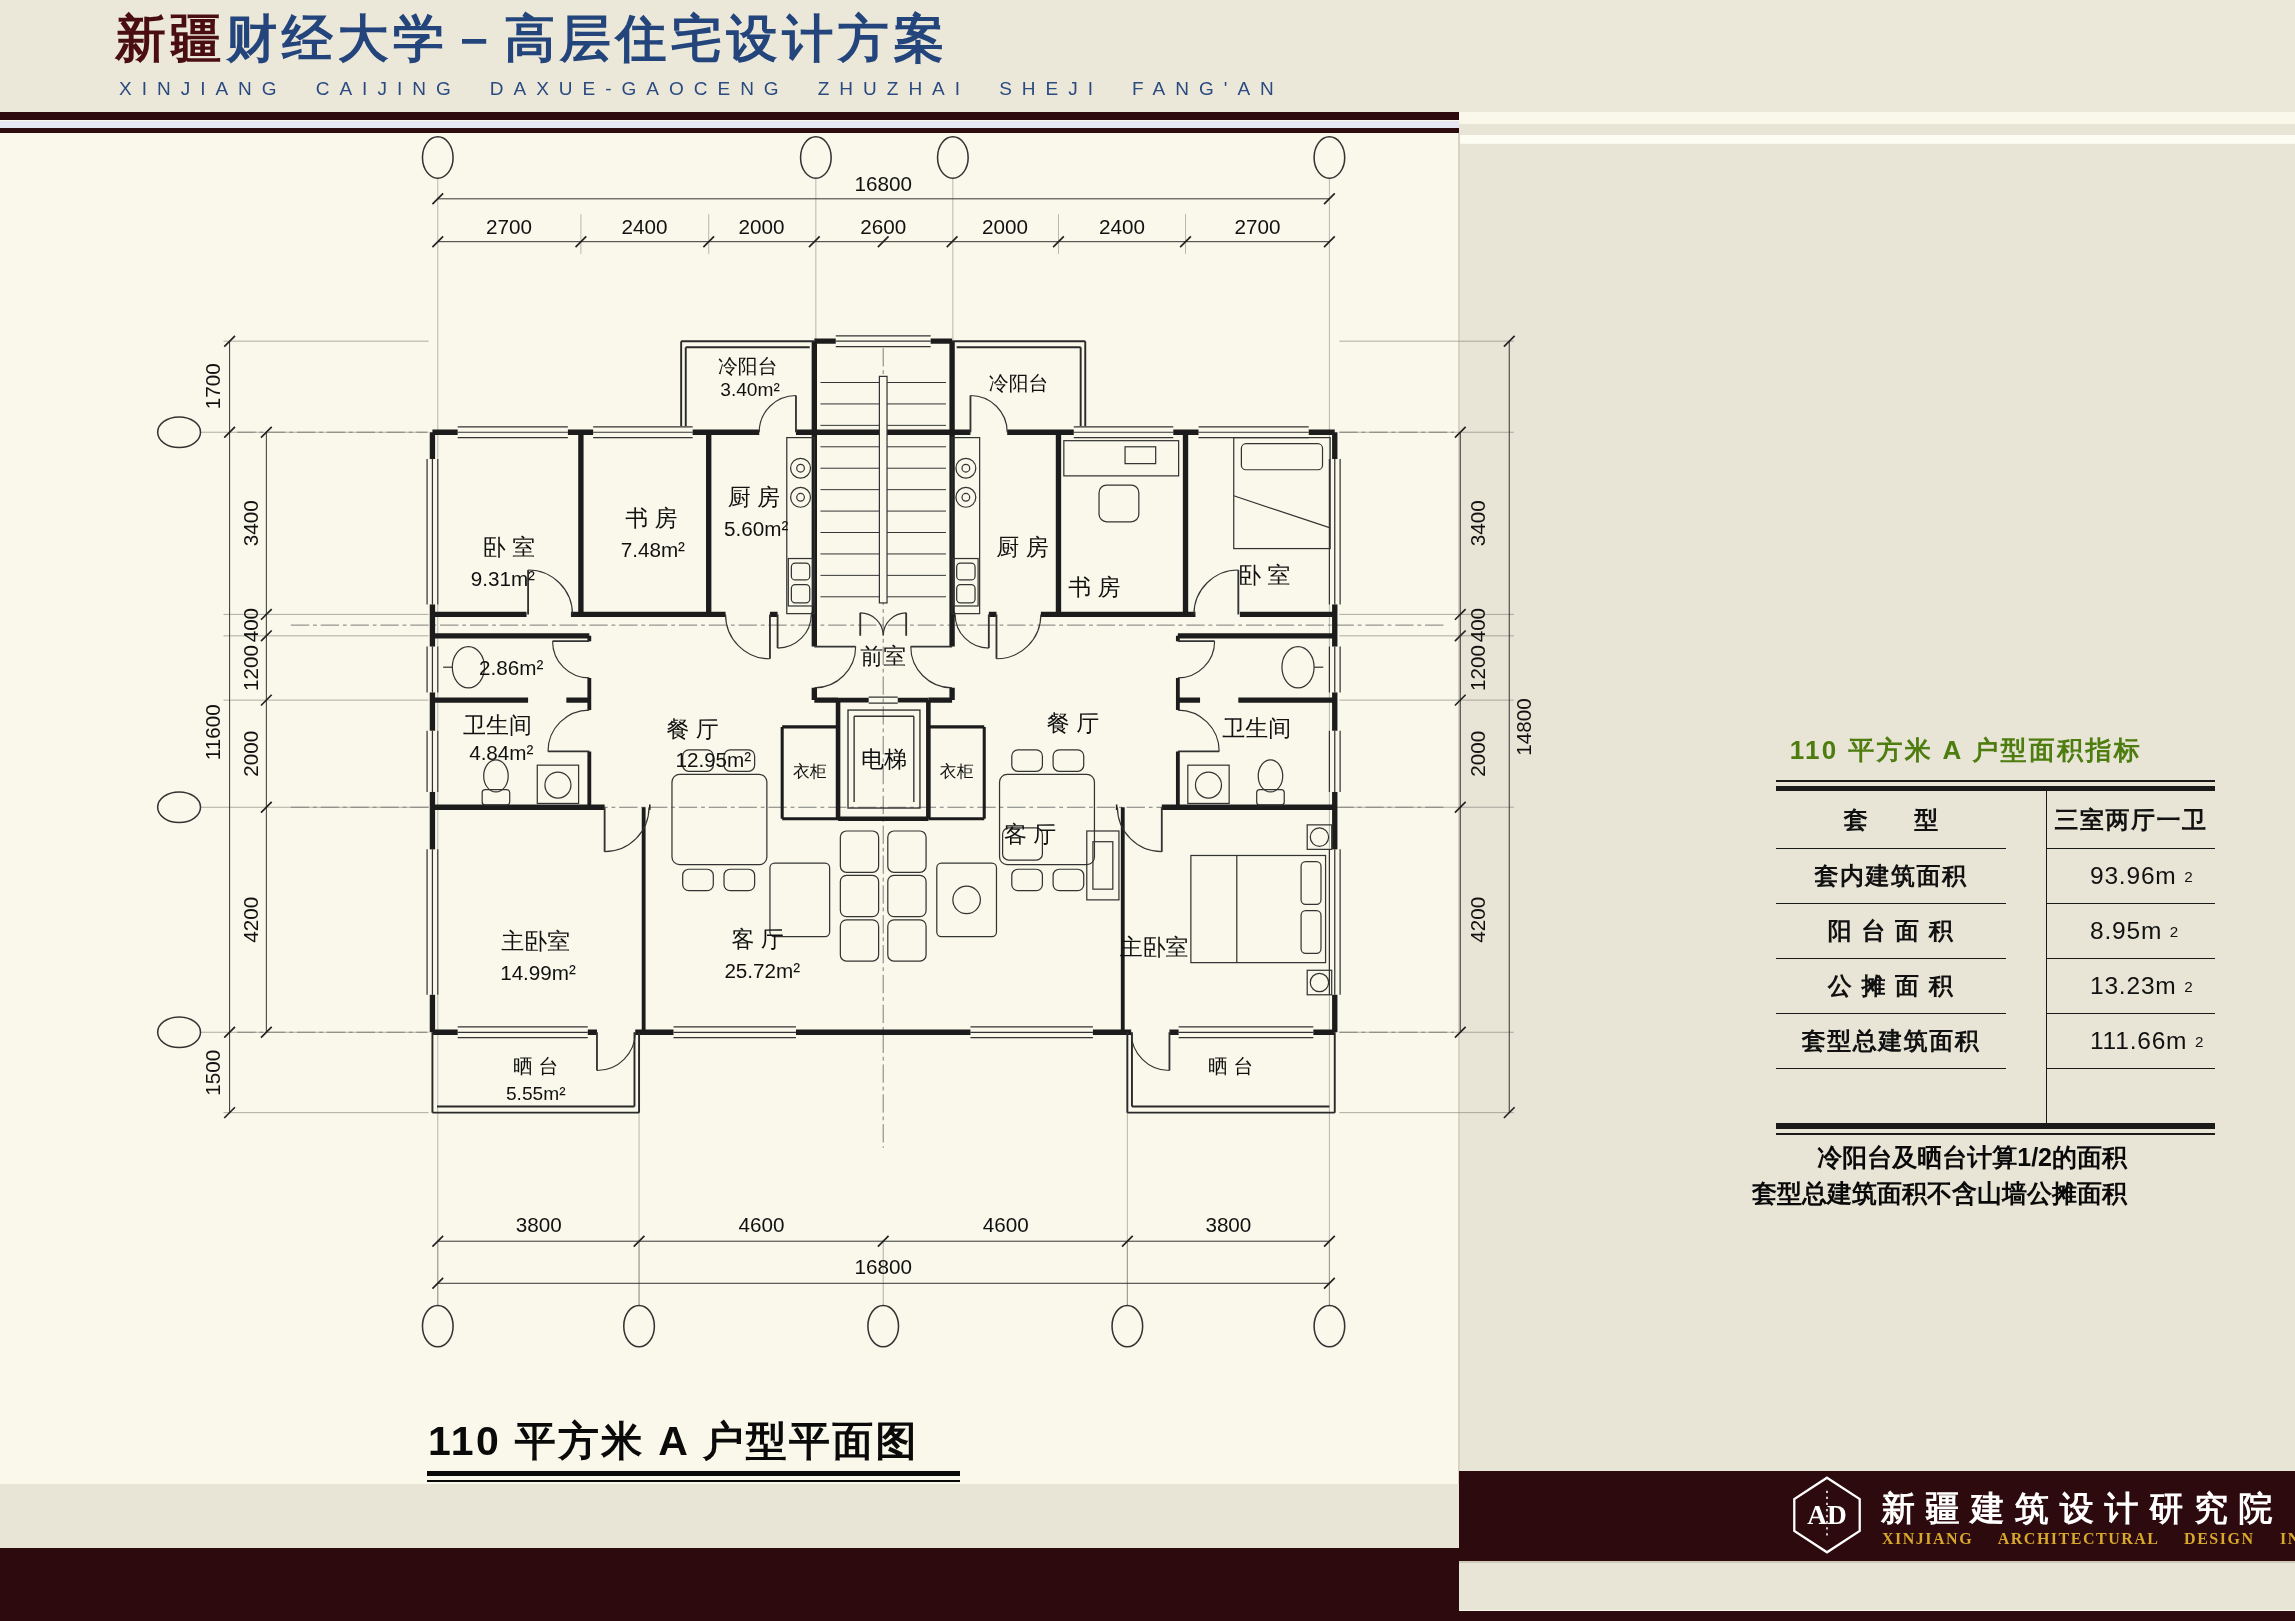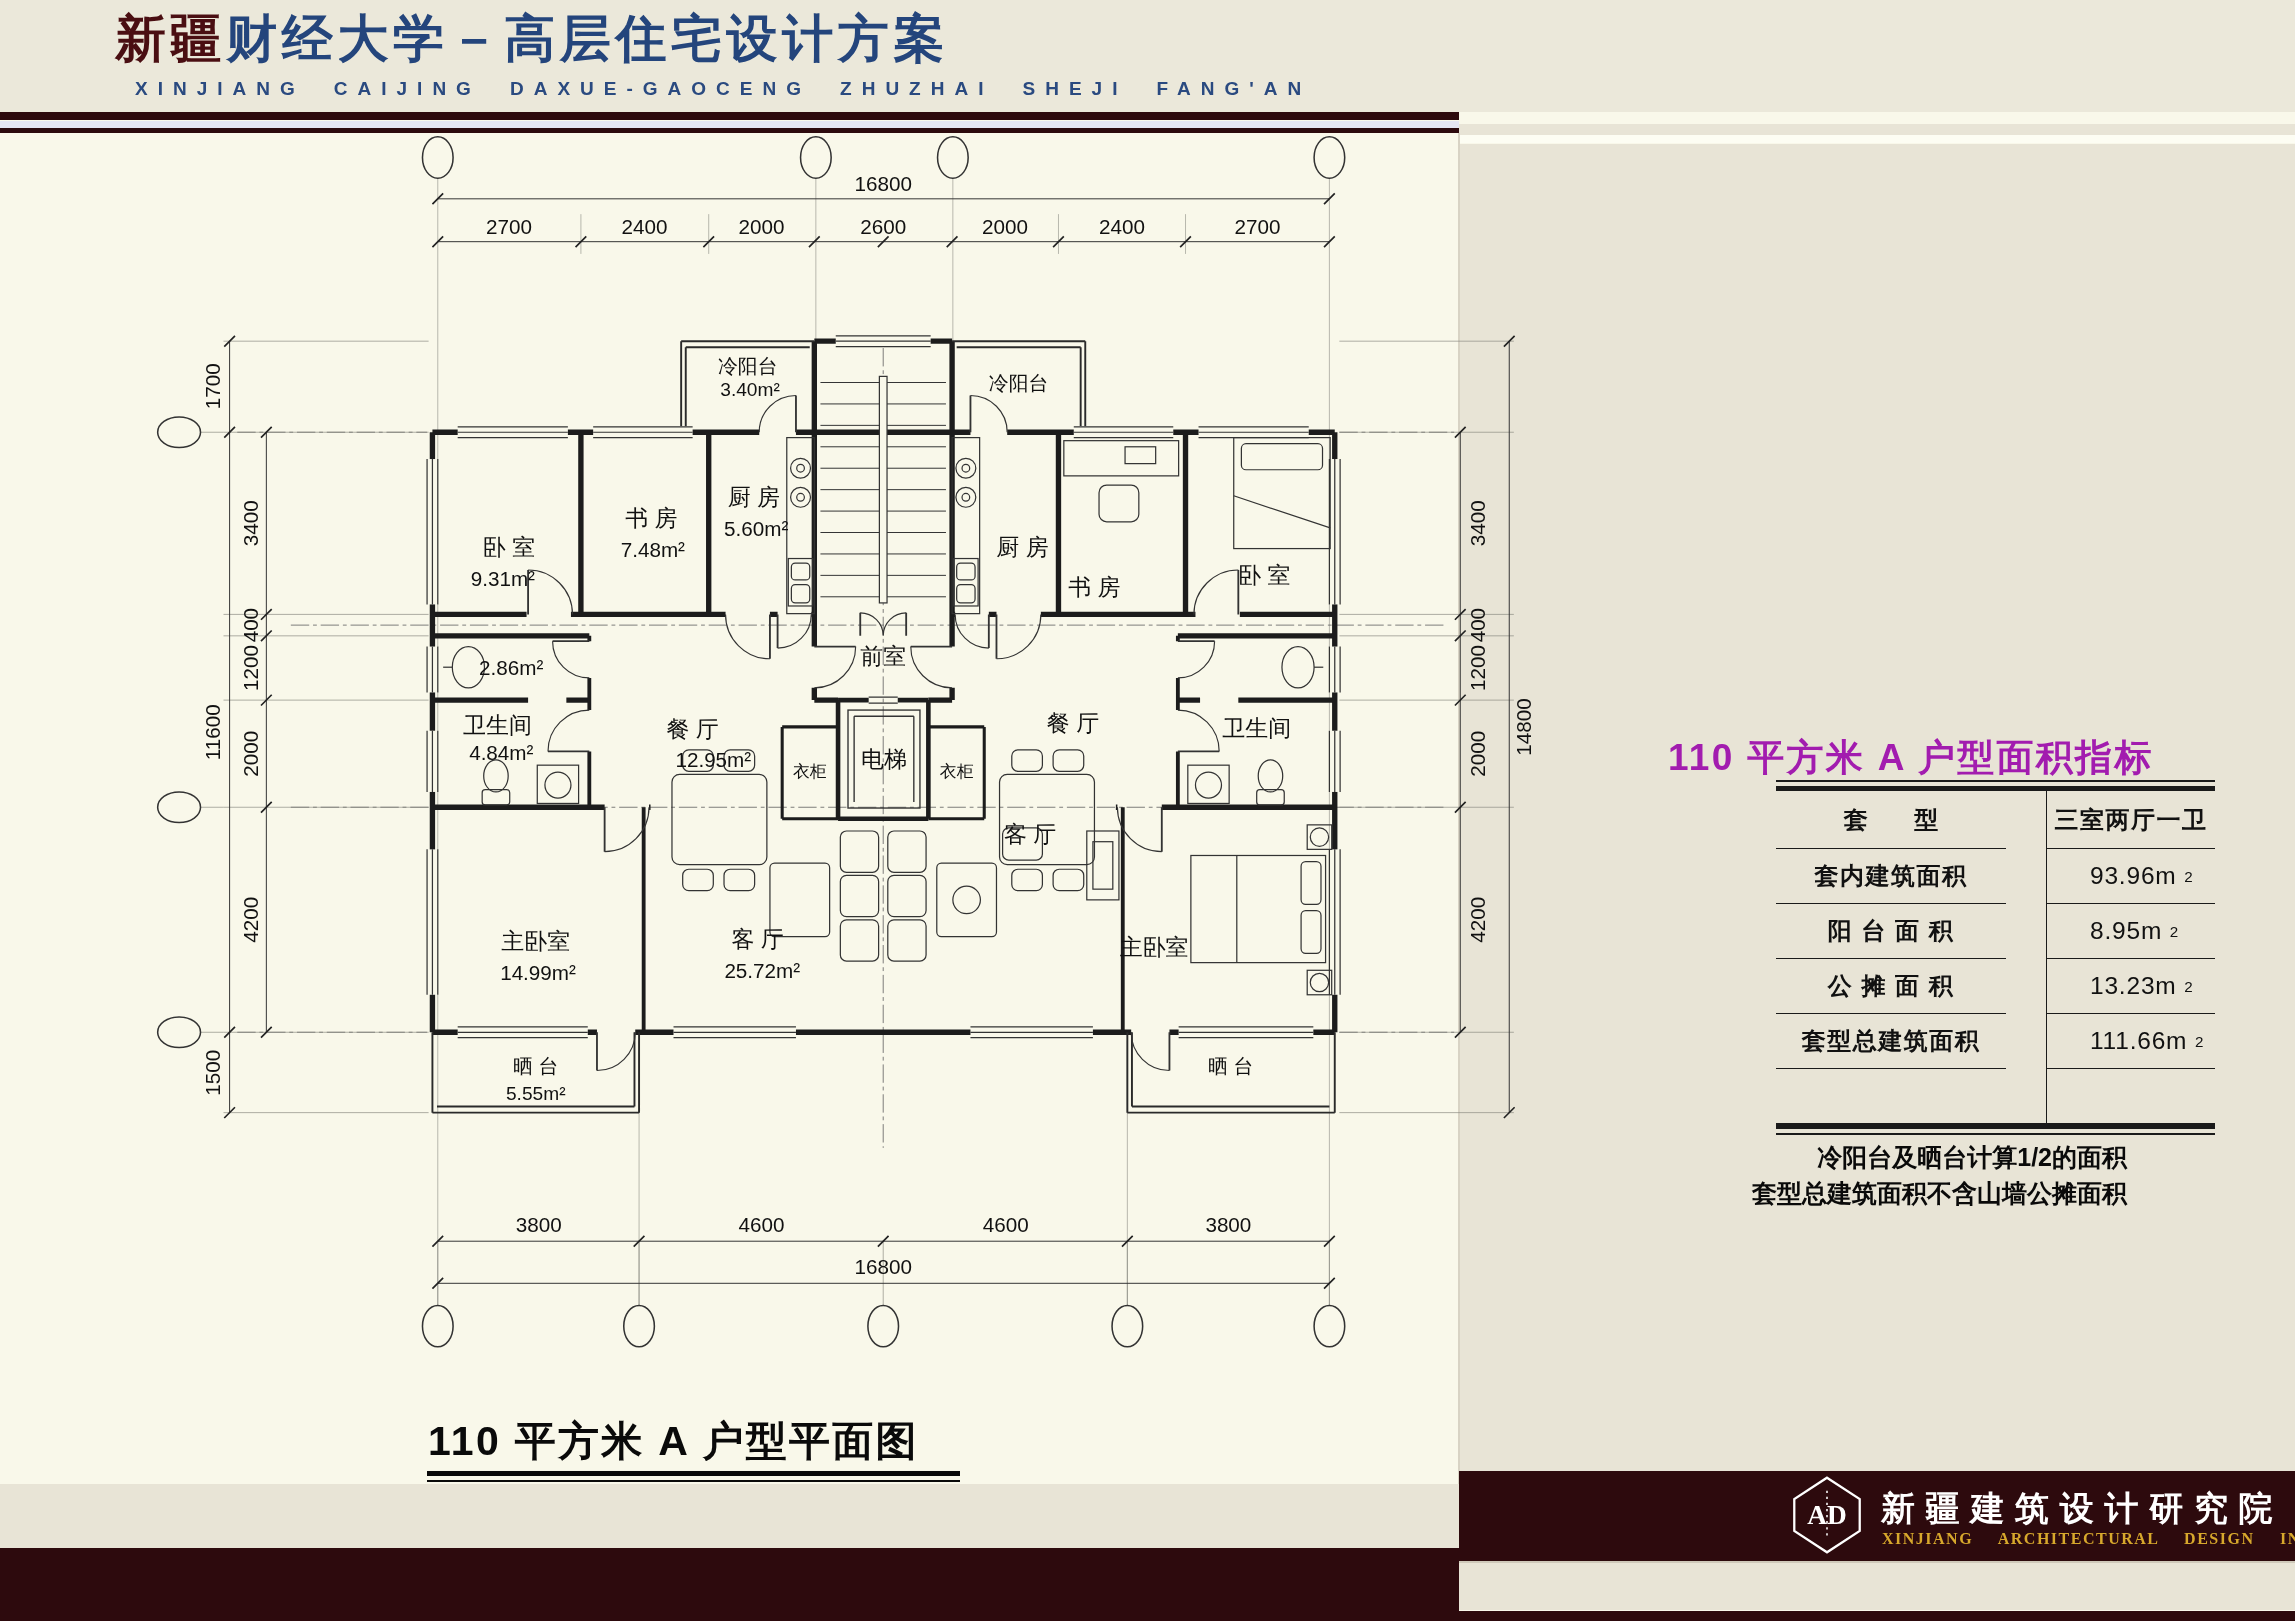--- a/index.html
+++ b/index.html
@@ -7,21 +7,21 @@
     width:2295px;height:1621px;position:relative;overflow:hidden;
     background:#f9f8ea;font-family:"Liberation Sans",sans-serif;color:#111;
   }
   
   .header{position:absolute;left:0;top:0;width:2295px;height:112px;background:#ebe8da;}
   .title{position:absolute;left:115px;top:4.6px;font-family:"Liberation Serif",serif;
          font-weight:bold;font-size:51px;letter-spacing:4.6px;white-space:nowrap;}
   .title .em{color:#4a0e12;}
   .title .rest{color:#24457c;}
   .subtitle{position:absolute;left:119px;top:78px;font-size:19px;letter-spacing:10px;
-            word-spacing:13.8px;color:#2a4a80;font-weight:bold;white-space:nowrap;margin-left:16px;}
+            word-spacing:13.8px;color:#2a4a80;font-weight:normal;white-space:nowrap;}
   .bar1{position:absolute;left:0;top:112px;width:1459px;height:8.4px;background:#2d0a0d;}
   .bar2{position:absolute;left:0;top:121px;width:1459px;height:6.9px;background:#e6e6f2;}
   .bar3{position:absolute;left:0;top:128px;width:1459px;height:5.4px;background:#2d0a0d;}
   .rt-band{position:absolute;left:1459px;top:124px;width:836px;height:11.5px;background:#e8e4d6;}
   .rt-stripe{position:absolute;left:1459px;top:135px;width:836px;height:8.4px;background:#fdfdf3;}
   
   .draw-area{position:absolute;left:0;top:133px;width:1459px;height:1351px;background:#f9f8ea;}
   .left-bottom-strip{position:absolute;left:0;top:1484px;width:1459px;height:64px;background:#e8e4d6;}
   .left-bottom-maroon{position:absolute;left:0;top:1548px;width:1459px;height:73px;background:#2d0a0d;}
   .panel{position:absolute;left:1459px;top:144px;width:836px;height:1327px;background:#e8e4d6;}
@@ -39,21 +39,21 @@
   .ra2{font-size:25px;}
   .tiny{font-size:22px;}
   .dim{font-size:27px;}
   
   .caption{position:absolute;left:428px;top:1414px;font-size:41px;font-weight:bold;
            letter-spacing:2.3px;white-space:nowrap;color:#0a0a0a;}
   .cap-rule1{position:absolute;left:427px;top:1471px;width:533px;height:5.4px;background:#0a0a0a;}
   .cap-rule2{position:absolute;left:427px;top:1480px;width:533px;height:1.5px;background:#0a0a0a;}
   
   .ptitle{position:absolute;left:1668px;top:733px;width:474px;text-align:right;
-          font-size:37px;font-weight:bold;letter-spacing:2.3px;color:#a21caf;white-space:nowrap;}
+          font-size:26px;font-weight:bold;letter-spacing:2.3px;color:#4d7c0f;white-space:nowrap;}
   .ptable{position:absolute;left:1776px;top:780px;width:439px;}
   .pt-thin{height:1.5px;background:#1a1a1a;}
   .pt-gap{height:4.6px;}
   .pt-thick{height:5.4px;background:#1a1a1a;}
   .pt-grid{display:grid;grid-template-columns:230px 209px;}
   .pt-cell{display:flex;align-items:center;justify-content:center;font-size:24px;
            font-weight:bold;letter-spacing:1.5px;}
   .pt-val{justify-content:flex-start;padding-left:43px;font-weight:normal;font-size:24.5px;
           letter-spacing:0.8px;}
   .pt-right{border-left:1.5px solid #1a1a1a;margin-left:40px;}

